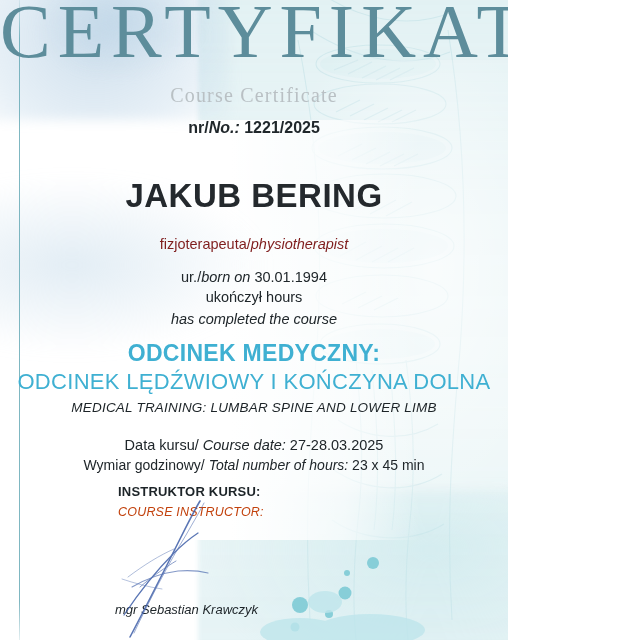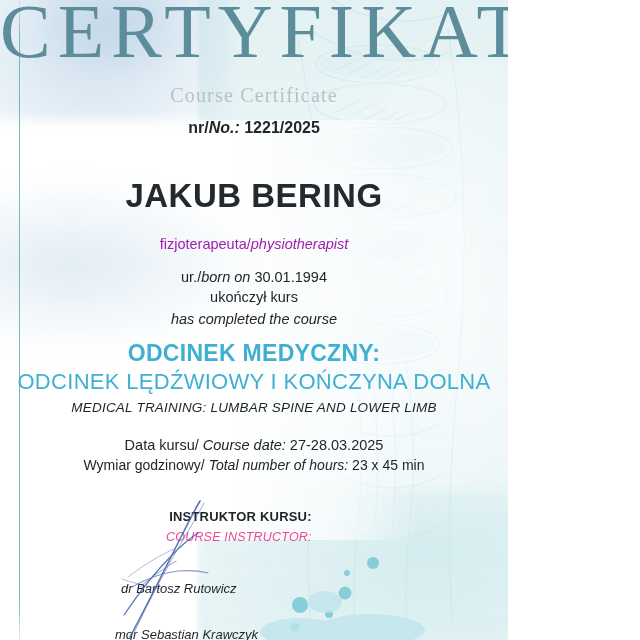--- a/index.html
+++ b/index.html
@@ -155,21 +155,21 @@
     font-size: 33px;
     font-weight: bold;
     letter-spacing: 0.5px;
     color: #24292d;
   }
   .profession {
     position: absolute;
     top: 236px;
     left: 0; right: 0;
     font-size: 14.5px;
-    color: #a21caf;
+    color: #7f1d1d;
   }
   .profession i { font-style: italic; }
   .birth {
     position: absolute;
     top: 257px;
     left: 0; right: 0;
     font-size: 14.5px;
     color: #20272b;
     margin-top: 12px;
   }
@@ -233,36 +233,35 @@
     left: 0; right: 0;
     font-size: 14px;
     color: #20272b;
   }
   .course-date i, .course-hours i { font-style: italic; }
 
   
   .instructor-block {
     position: absolute;
     left: 118px;
-    top: 509px;
-    text-align: right;
+    top: 484px;
+    text-align: left;
   }
   .instr-label-pl {
     font-size: 13px;
     font-weight: bold;
     color: #1d2428;
     letter-spacing: 0.2px;
   }
   .instr-label-en {
     margin-top: 6px;
     font-size: 12.5px;
     font-style: italic;
-    color: #ec4899;
+    color: #c2410c;
     letter-spacing: 0.2px;
-    margin-left: 48px;
   }
   .instr-name-1 {
     position: absolute;
     left: 3px;
     top: 72px;
     font-size: 13px;
     font-style: italic;
     color: #1d2428;
     white-space: nowrap;
   }
@@ -363,35 +362,34 @@
 
   <div class="content">
     <div class="title">CERTYFIKAT</div>
     <div class="subtitle">Course Certificate</div>
     <div class="certno"><span>nr/</span><i>No.:</i> <span>1221/2025</span></div>
 
     <div class="recipient">JAKUB BERING</div>
     <div class="profession"><span>fizjoterapeuta/</span><i>physiotherapist</i></div>
     <div class="birth"><span>ur./</span><i>born on</i> <span>30.01.1994</span></div>
 
-    <div class="completed-pl">ukończył kurs</div>
+    <div class="completed-pl">ukończył hours</div>
     <div class="completed-en">has completed the course</div>
 
     <div class="course-line1">ODCINEK MEDYCZNY:</div>
     <div class="course-line2">ODCINEK LĘDŹWIOWY I KOŃCZYNA DOLNA</div>
     <div class="course-en">MEDICAL TRAINING: LUMBAR SPINE AND LOWER LIMB</div>
 
     <div class="course-date"><span>Data kursu/</span> <i>Course date:</i> <span>27-28.03.2025</span></div>
     <div class="course-hours"><span>Wymiar godzinowy/</span> <i>Total number of hours:</i> <span>23 x 45 min</span></div>
   </div>
 
   <div class="instructor-block">
     <div class="instr-label-pl">INSTRUKTOR KURSU:</div>
     <div class="instr-label-en">COURSE INSTRUCTOR:</div>
-    <div class="instr-name-1">dr Bartosz Rutowicz</div>
     <div class="instr-name-2">mgr Sebastian Krawczyk</div>
   </div>
 
   <div class="signature">
     <svg viewBox="0 0 200 145" xmlns="http://www.w3.org/2000/svg">
       <g fill="none" stroke="#3f5fa8" stroke-linecap="round" opacity="0.85">
         <path d="M30 142 C 48 108, 66 72, 80 44 C 88 28, 94 16, 100 6" stroke-width="1.6"></path>
         <path d="M34 138 C 50 104, 70 66, 86 40 C 94 26, 100 16, 104 8" stroke-width="1.0" opacity="0.6"></path>
         <path d="M24 120 C 40 96, 58 74, 74 58 C 84 48, 92 42, 98 38" stroke-width="1.3"></path>
         <path d="M40 92 C 54 80, 66 72, 76 66" stroke-width="1.0" opacity="0.7"></path>

